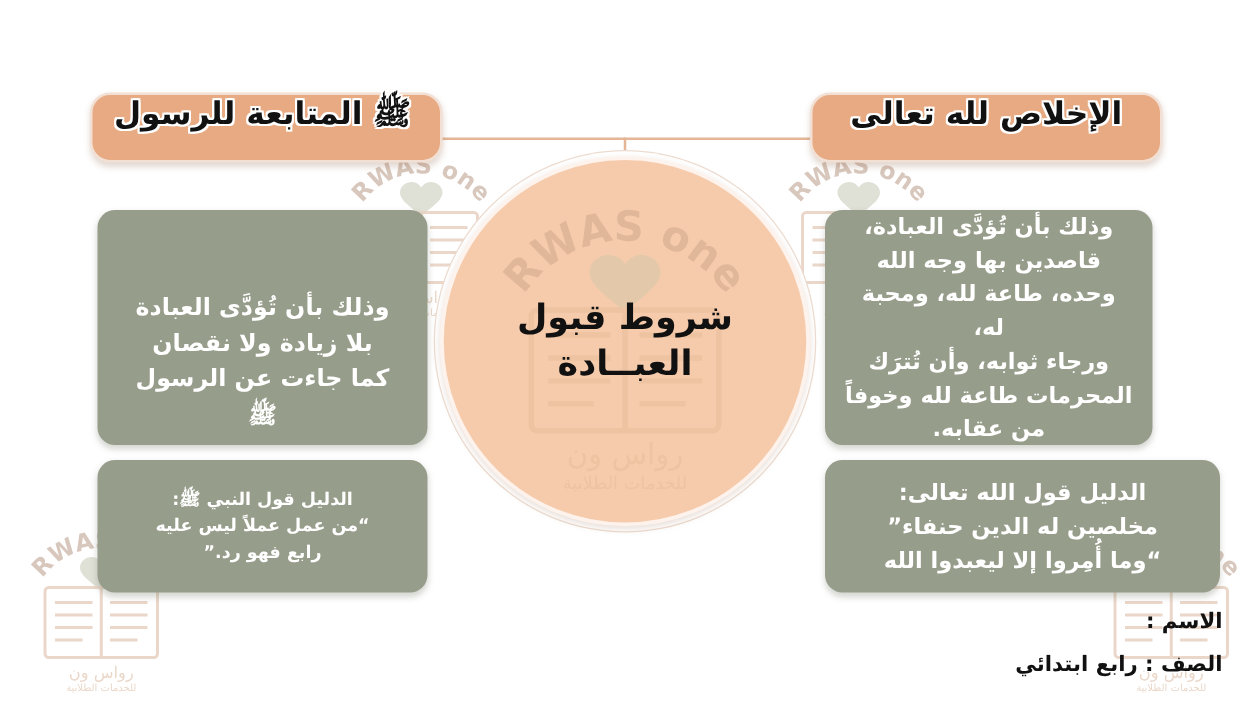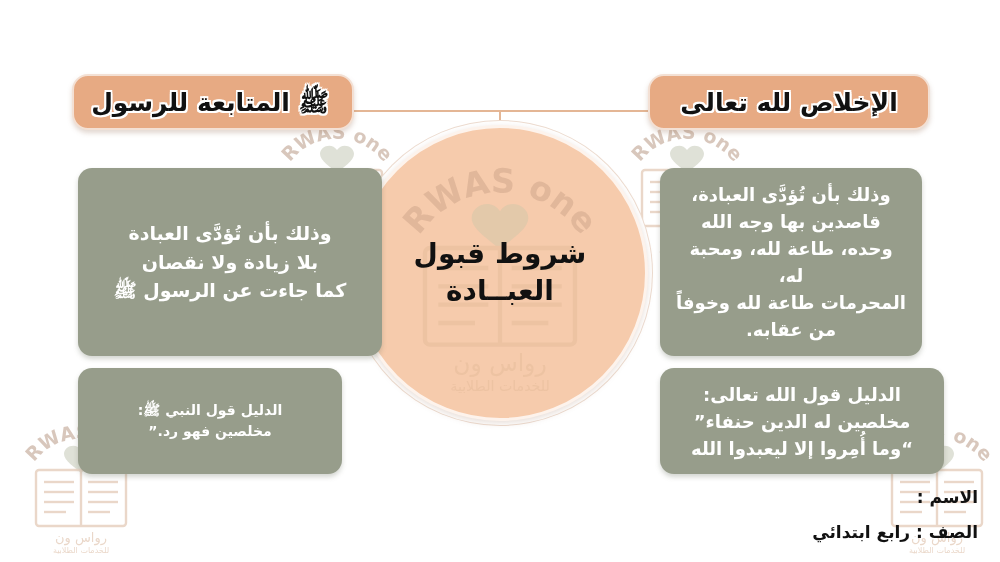--- a/index.html
+++ b/index.html
@@ -89,21 +89,21 @@
   }
 
   
   .pill {
     position: absolute;
     background: #e7aa83;
     border: 2px solid #f3e0d4;
     border-radius: 16px;
     box-shadow: 0 3px 5px rgba(150,110,85,0.28);
     display: flex;
-    align-items: center;
+    align-items: flex-start;
     justify-content: center;
     box-sizing: border-box;
   }
   .pill-text {
     font-size: 25px;
     font-weight: bold;
     color: #111111;
     white-space: nowrap;
     text-shadow:
       -1.6px -1.6px 0 #ffffff,
@@ -294,50 +294,52 @@
     </div>
   </div>
 
   <div class="pill" style="left:72px;top:74px;width:282px;height:56px;">
     <span class="pill-text">
       <span class="salla">ﷺ</span>
       <span>المتابعة للرسول</span>
     </span>
   </div>
 
-  <div class="panel" style="left:78px;top:168px;width:304px;height:188px;">
+  <div class="panel" style="left:78px;top:168px;width:264px;height:188px;align-items:flex-end;">
     <div class="panel-text" style="font-size:19px;">
       <span class="ln">وذلك بأن تُؤدَّى العبادة</span>
       <span class="ln">بلا زيادة ولا نقصان</span>
       <span class="ln">كما جاءت عن الرسول ﷺ</span>
     </div>
   </div>
 
   <div class="panel panel-proof" style="left:78px;top:368px;width:264px;height:106px;">
     <div class="panel-text" style="font-size:14px;">
       <span class="ln proof-head">الدليل قول النبي ﷺ:</span>
-      <span class="ln proof-body">مخلصين فهو رد.”</span>
+      <span class="ln proof-body">“من عمل عملاً ليس عليه</span>
+      <span class="ln proof-body">رابع فهو رد.”</span>
     </div>
   </div>
 
   <div class="pill" style="left:648px;top:74px;width:282px;height:56px;">
     <span class="pill-text">الإخلاص لله تعالى</span>
   </div>
 
   <div class="panel" style="left:660px;top:168px;width:262px;height:188px;">
     <div class="panel-text" style="font-size:18px;">
       <span class="ln">وذلك بأن تُؤدَّى العبادة،</span>
       <span class="ln">قاصدين بها وجه الله</span>
       <span class="ln">وحده، طاعة لله، ومحبة له،</span>
+      <span class="ln">ورجاء ثوابه، وأن تُترَك</span>
       <span class="ln">المحرمات طاعة لله وخوفاً</span>
       <span class="ln">من عقابه.</span>
     </div>
   </div>
 
-  <div class="panel panel-proof" style="left:660px;top:368px;width:284px;height:106px;">
+  <div class="panel panel-proof" style="left:660px;top:368px;width:316px;height:106px;">
     <div class="panel-text" style="font-size:18px;">
       <span class="ln proof-head">الدليل قول الله تعالى:</span>
       <span class="ln proof-body">مخلصين له الدين حنفاء”</span>
       <span class="ln proof-body">“وما أُمِروا إلا ليعبدوا الله</span>
     </div>
   </div>
 
   <div class="footer">
     <div>الاسم :</div>
     <div>الصف : رابع ابتدائي</div>

